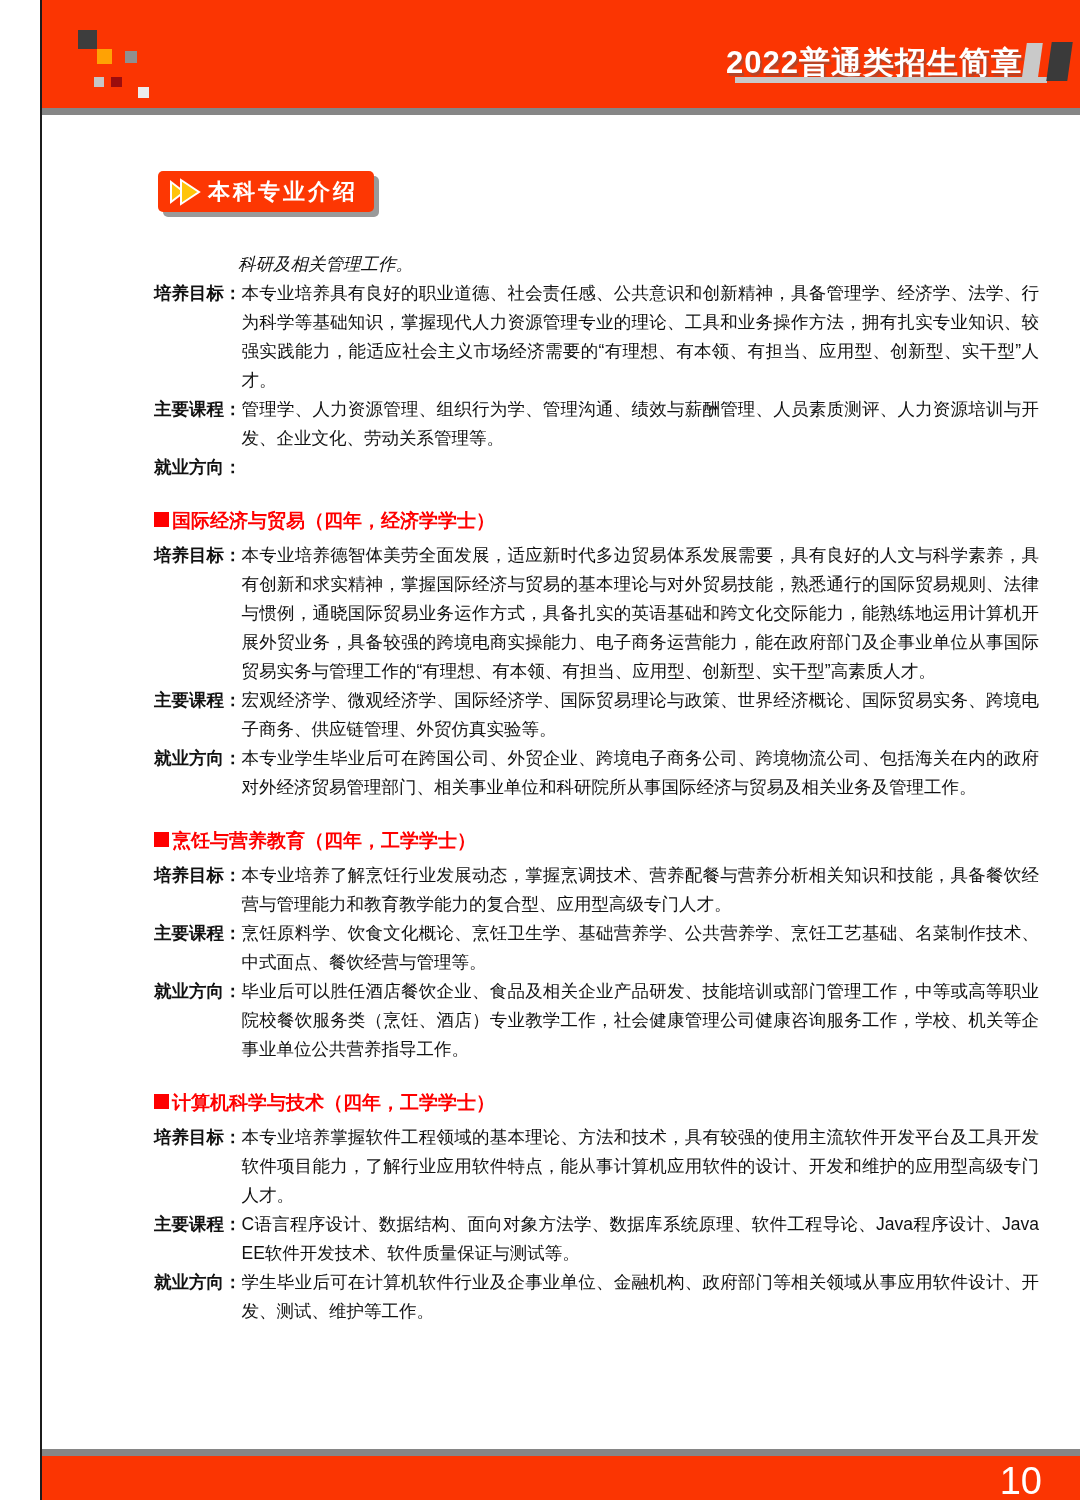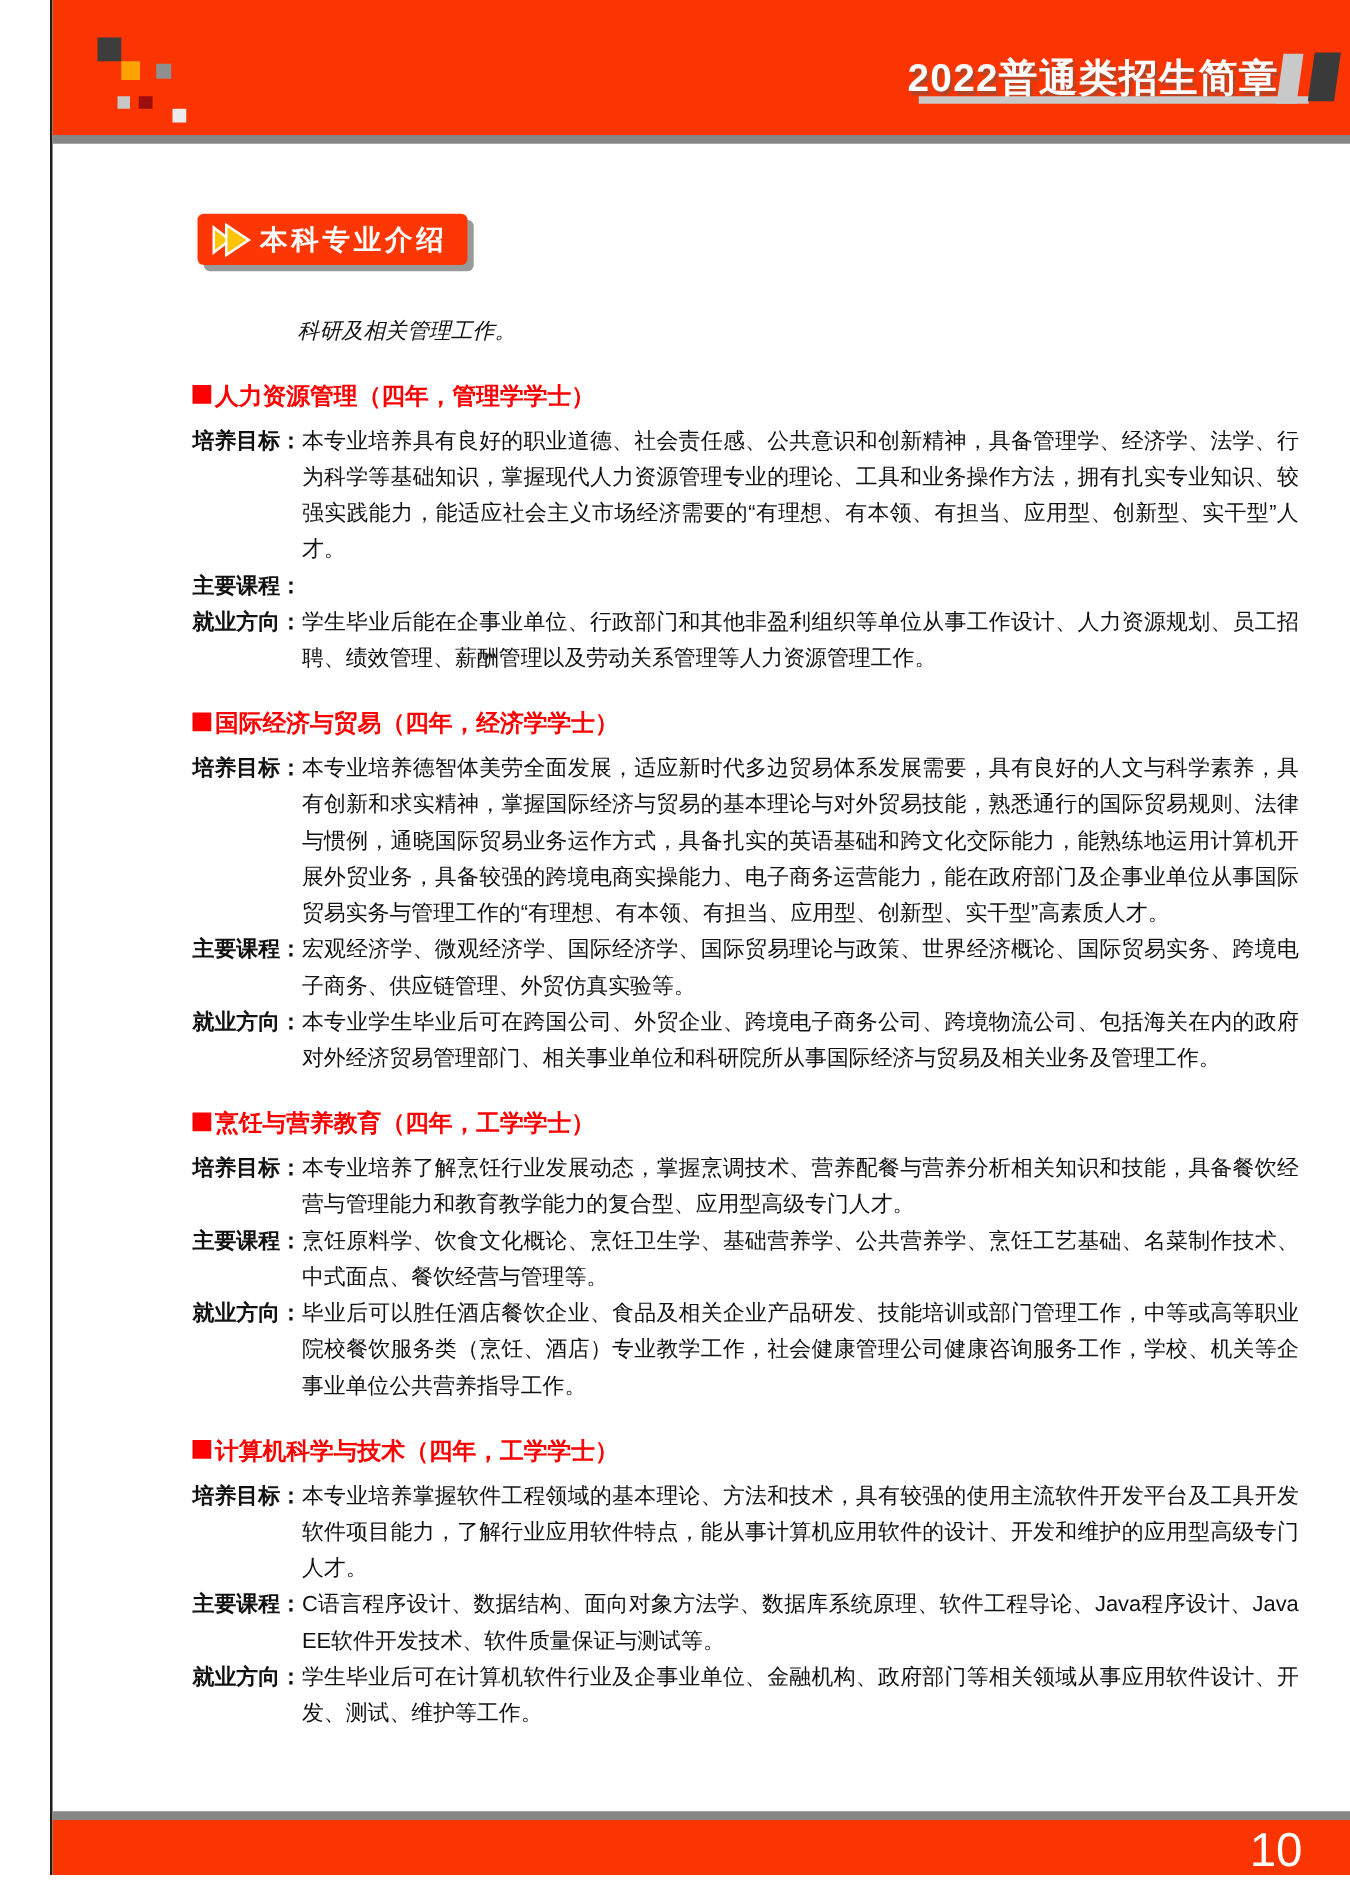--- a/index.html
+++ b/index.html
@@ -128,31 +128,30 @@
         <path d="M3 4 L16 14 L3 24 Z" fill="#ffc40a" stroke="#ffffff" stroke-width="2"></path>
         <path d="M13 2 L31 14 L13 26 Z" fill="#ffc40a" stroke="#ffffff" stroke-width="2"></path>
       </svg>
       <span>本科专业介绍</span>
     </div>
 
     <p class="continuation">科研及相关管理工作。</p>
 
     
     <section class="major">
-      <h2 class="major-title"><span class="bullet"></span><span>人力资源管理（四年，管理学学士）</span></h2>
       <div class="row">
         <span class="row-label">培养目标：</span>
         <p class="row-text">本专业培养具有良好的职业道德、社会责任感、公共意识和创新精神，具备管理学、经济学、法学、行为科学等基础知识，掌握现代人力资源管理专业的理论、工具和业务操作方法，拥有扎实专业知识、较强实践能力，能适应社会主义市场经济需要的“有理想、有本领、有担当、应用型、创新型、实干型”人才。</p>
       </div>
       <div class="row">
         <span class="row-label">主要课程：</span>
-      </div>
-      <div class="row">
-        <span class="row-label">就业方向：</span>
-        <p class="row-text">学生毕业后能在企事业单位、行政部门和其他非盈利组织等单位从事工作设计、人力资源规划、员工招聘、绩效管理、薪酬管理以及劳动关系管理等人力资源管理工作。</p>
+        <p class="row-text">管理学、人力资源管理、组织行为学、管理沟通、绩效与薪酬管理、人员素质测评、人力资源培训与开发、企业文化、劳动关系管理等。</p>
+      </div>
+      <div class="row">
+        <span class="row-label">就业方向：</span>
       </div>
     </section>
 
     
     <section class="major">
       <h2 class="major-title"><span class="bullet"></span><span>国际经济与贸易（四年，经济学学士）</span></h2>
       <div class="row">
         <span class="row-label">培养目标：</span>
         <p class="row-text">本专业培养德智体美劳全面发展，适应新时代多边贸易体系发展需要，具有良好的人文与科学素养，具有创新和求实精神，掌握国际经济与贸易的基本理论与对外贸易技能，熟悉通行的国际贸易规则、法律与惯例，通晓国际贸易业务运作方式，具备扎实的英语基础和跨文化交际能力，能熟练地运用计算机开展外贸业务，具备较强的跨境电商实操能力、电子商务运营能力，能在政府部门及企事业单位从事国际贸易实务与管理工作的“有理想、有本领、有担当、应用型、创新型、实干型”高素质人才。</p>
       </div>

